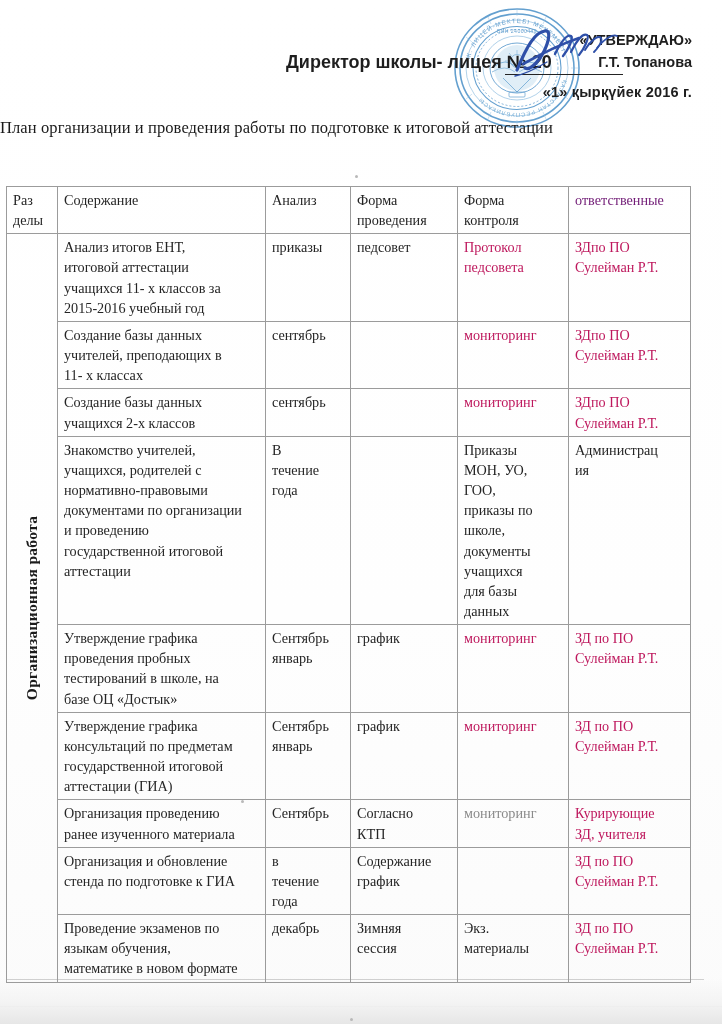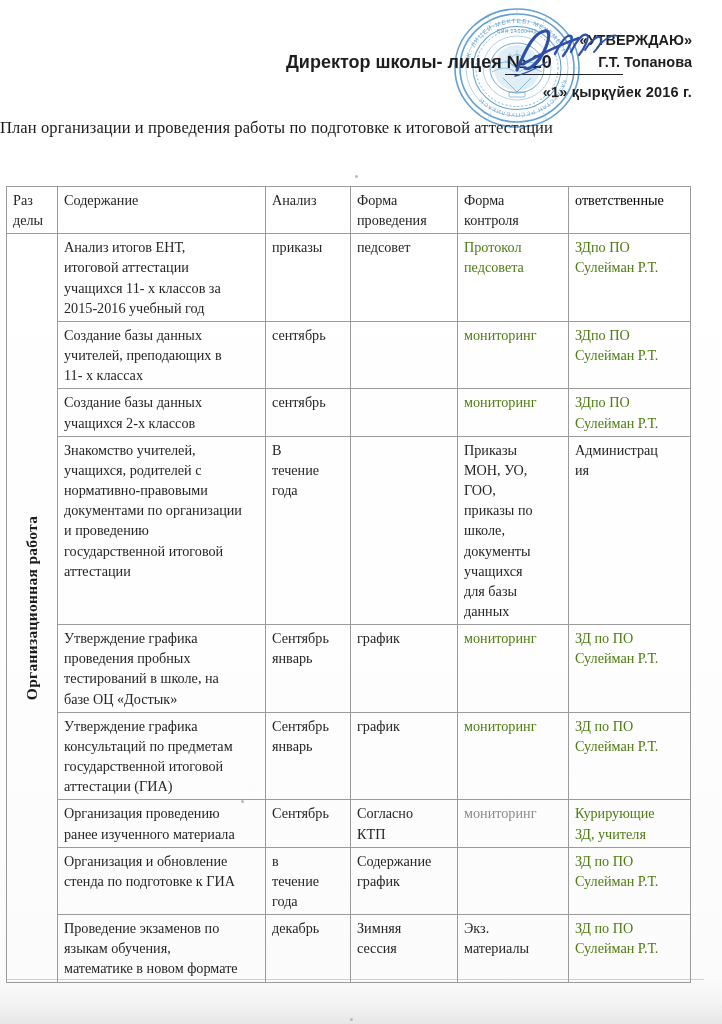--- a/index.html
+++ b/index.html
@@ -150,22 +150,22 @@
     left: 50%;
     top: 50%;
     transform: translate(-50%, -50%) rotate(-90deg);
     white-space: nowrap;
     font-weight: bold;
     font-size: 15.5px;
     letter-spacing: .3px;
     color: #1c1c1c;
   }
 
-  .faint  { color: #000000; }
-  .faint2 { color: #4d7c0f; }
+  .faint  { color: #701a75; }
+  .faint2 { color: #be185d; }
   .faint3 { color: #8a8a8a; }
 
   .speck {
     position: absolute;
     background: #b9b9b9;
     border-radius: 50%;
   }
 </style>
 </head>
 <body>

